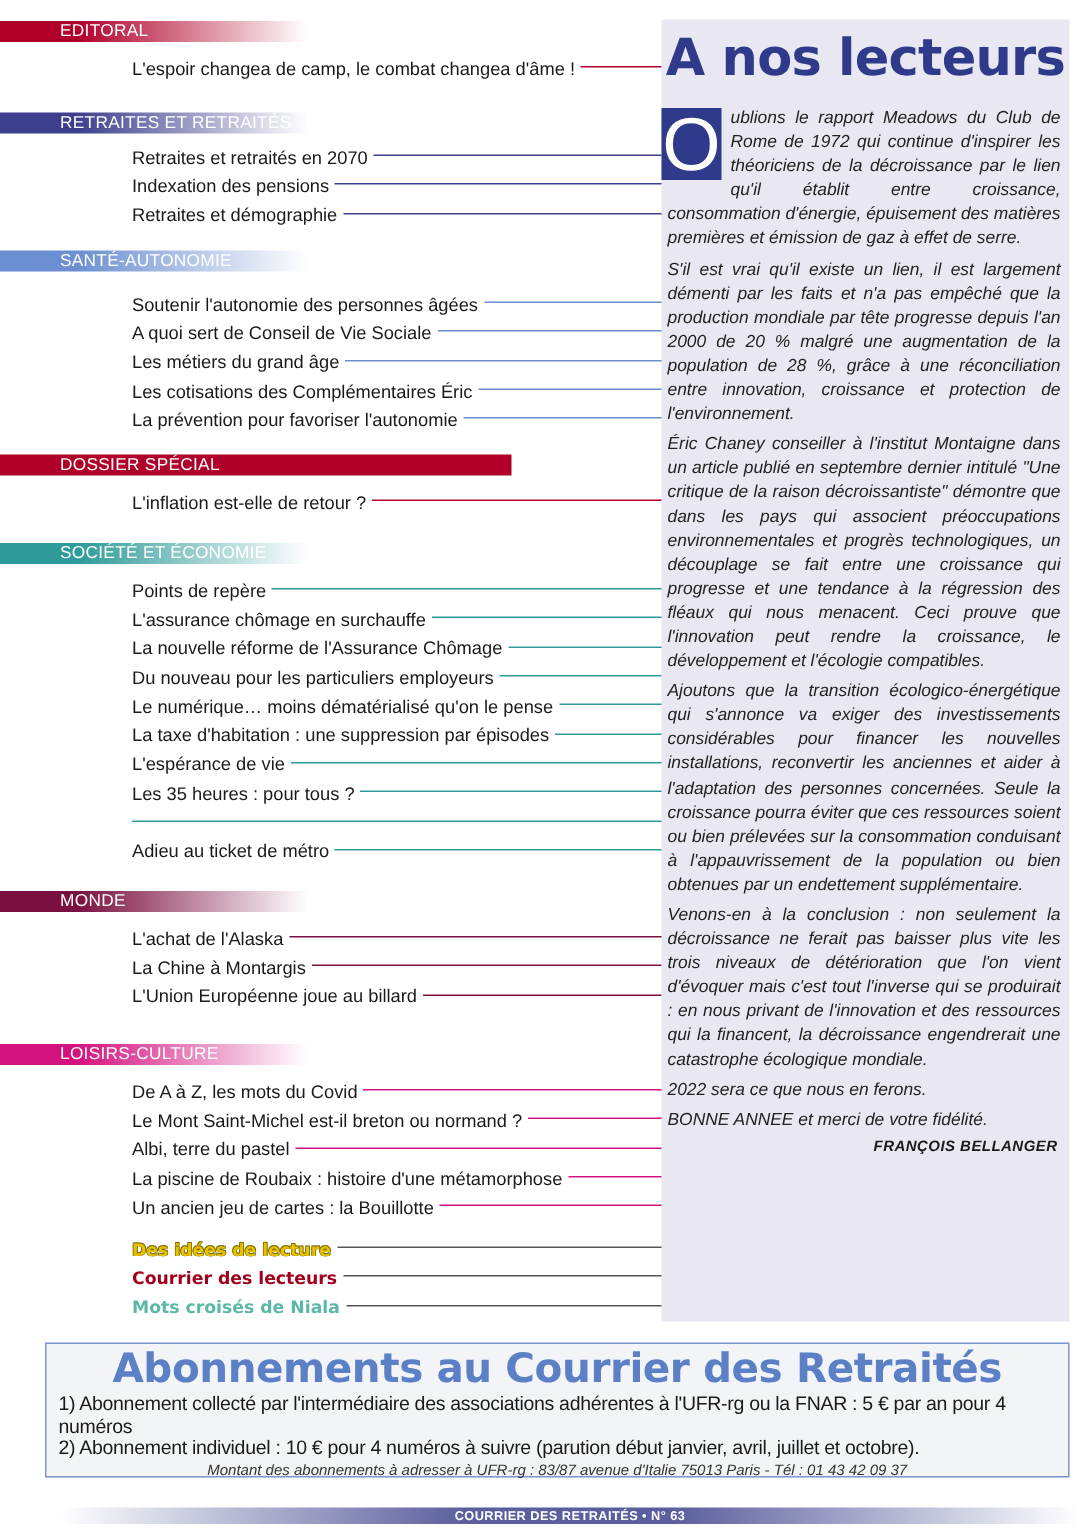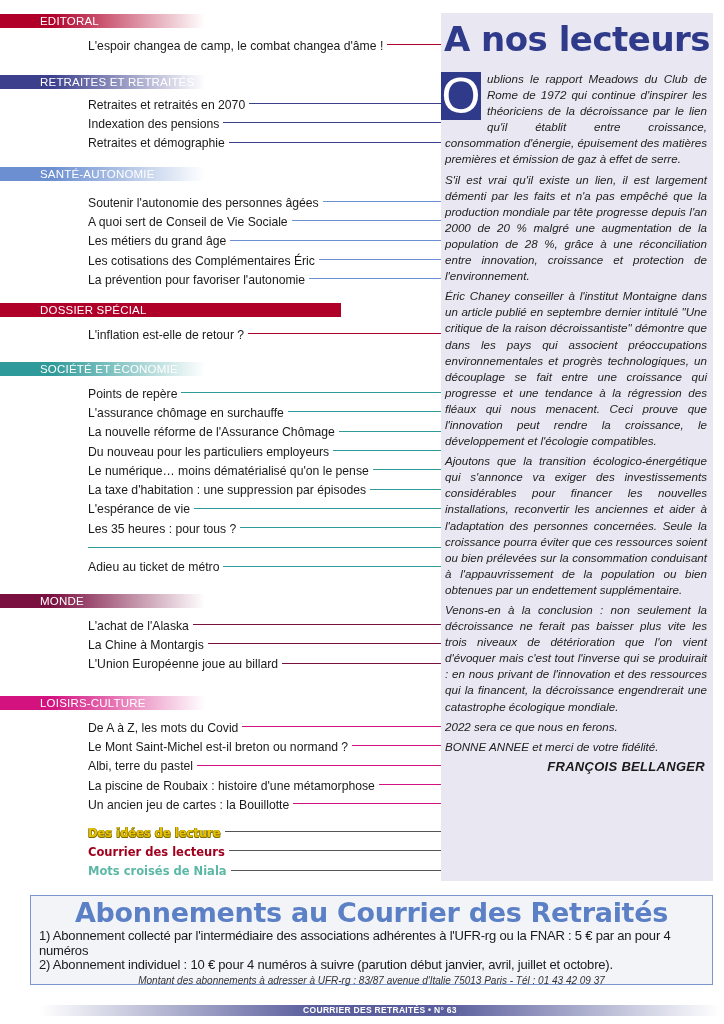--- a/index.html
+++ b/index.html
@@ -40,21 +40,21 @@
     padding: 6px 6px 0 4px; font-style: italic; font-size: 11.6px; line-height: 16.1px;
     text-align: justify; color: #222;
   }
   .ed-body p { margin-bottom: 4px; }
   .dropcap {
     float: left; width: 40px; height: 48px; background: #2f3a8a; color: #fff;
     font-style: normal; font-size: 50px; line-height: 48px; text-align: center;
     margin: 1px 6px 0 -4px;
   }
   .ed-sign {
-    text-align: right; font-size: 13px; font-weight: bold; font-style: italic;
+    text-align: right; font-size: 10px; font-weight: bold; font-style: italic;
     padding-right: 8px; margin-top: 4px; letter-spacing: 0.3px;
   }
 
   
   .subs {
     position: absolute; left: 30px; top: 895px; width: 683px; height: 90px;
     border: 1.5px solid #7b96cf; background: #f3f4f8;
   }
   .subs-title {
     text-align: center; font-size: 27px; font-weight: bold; color: #5b80c6;

